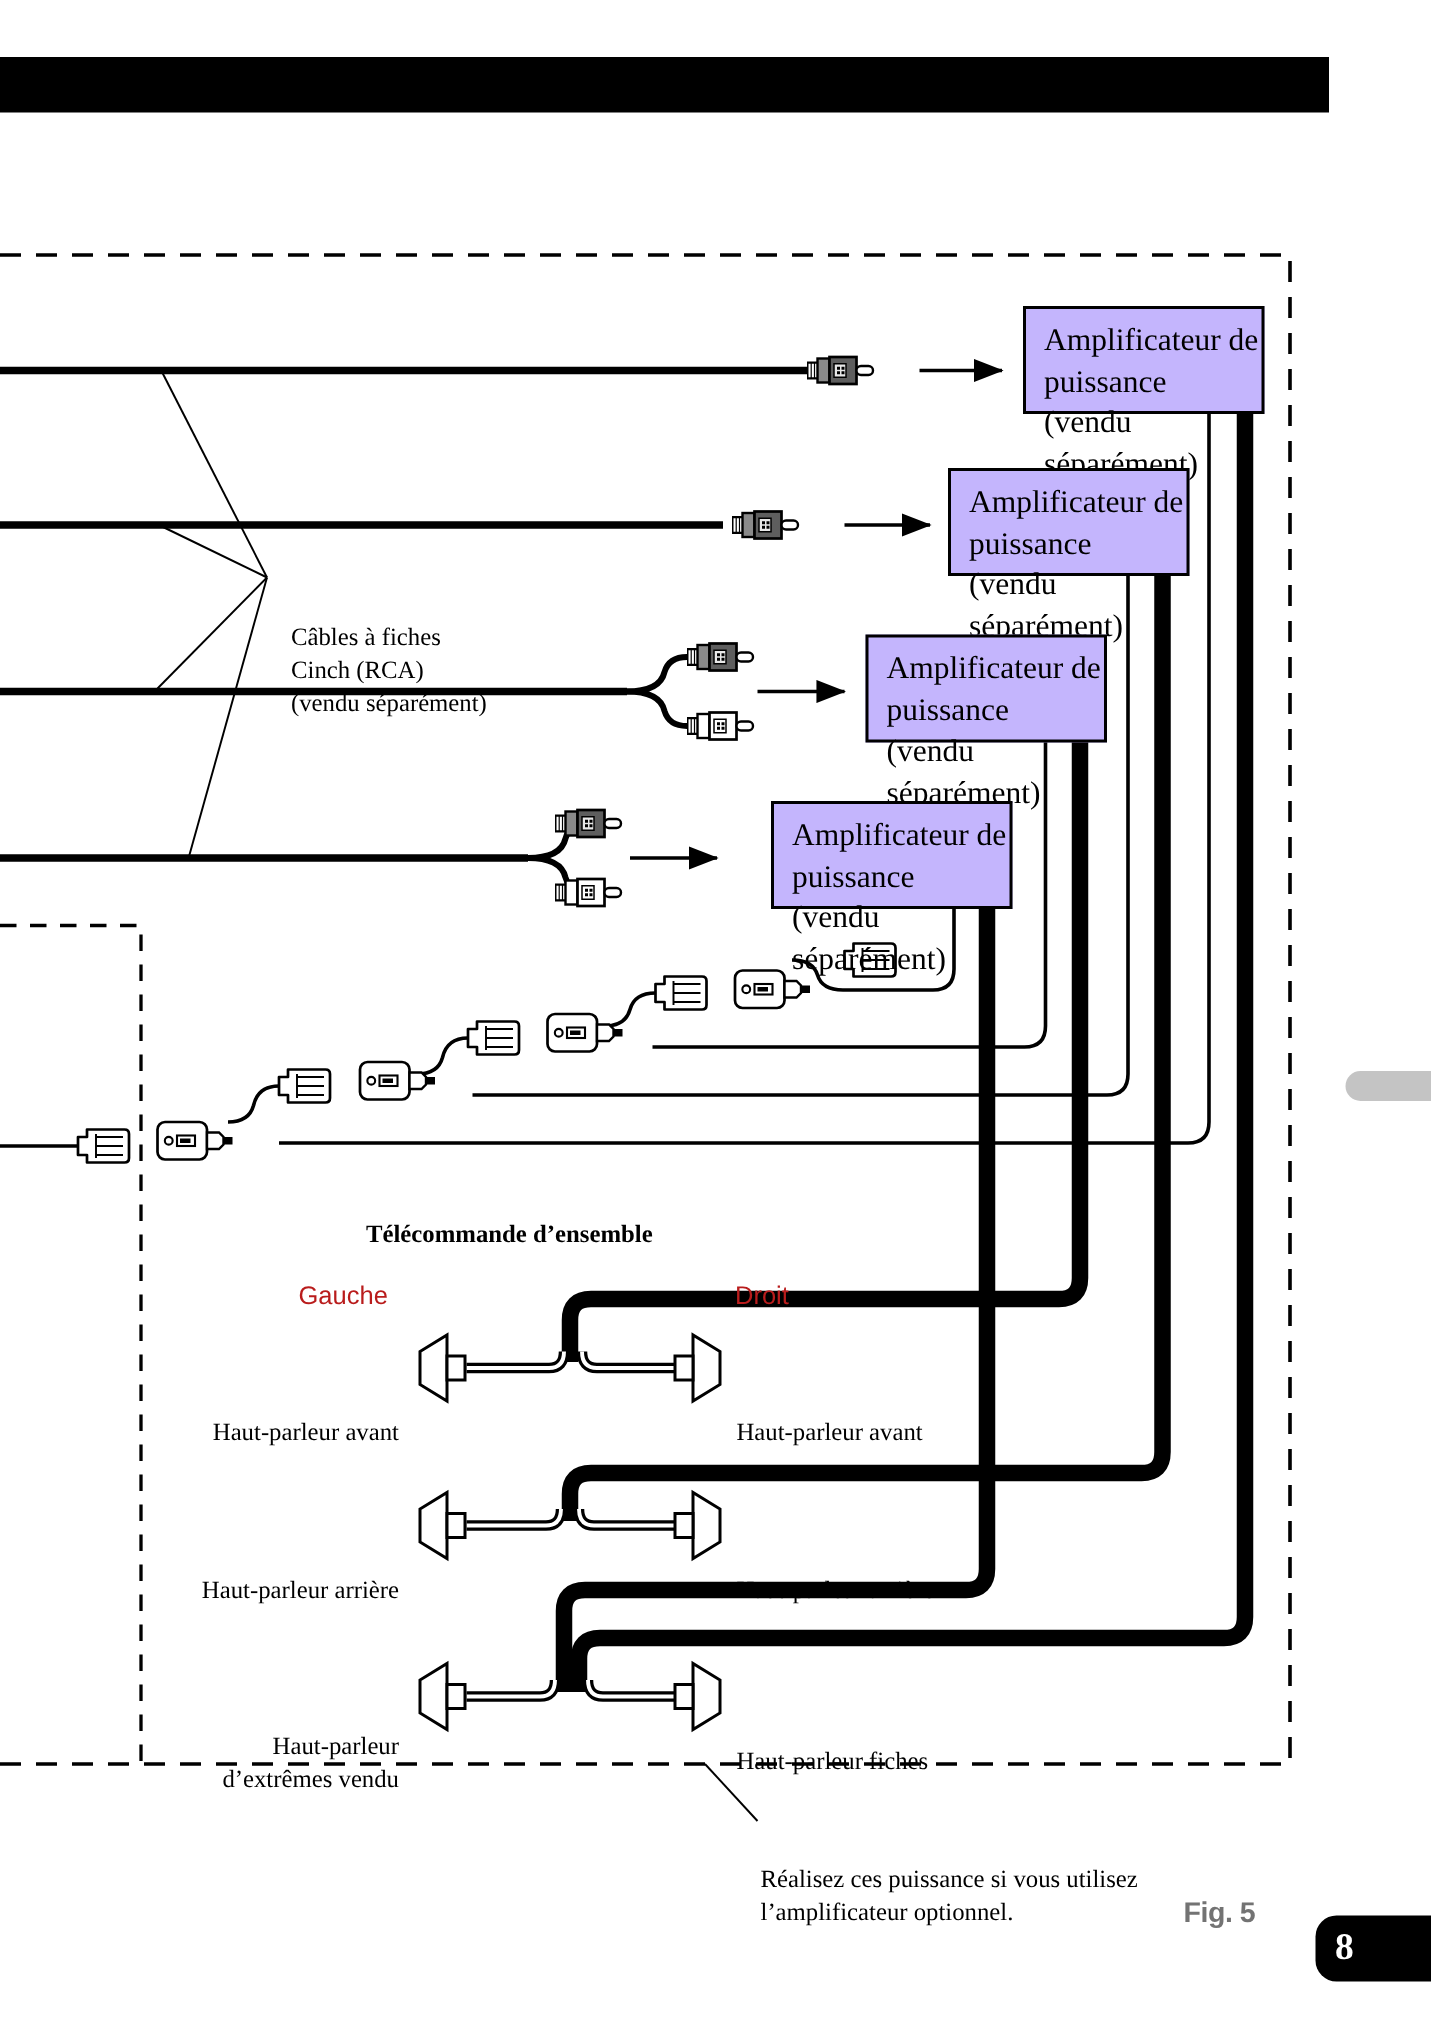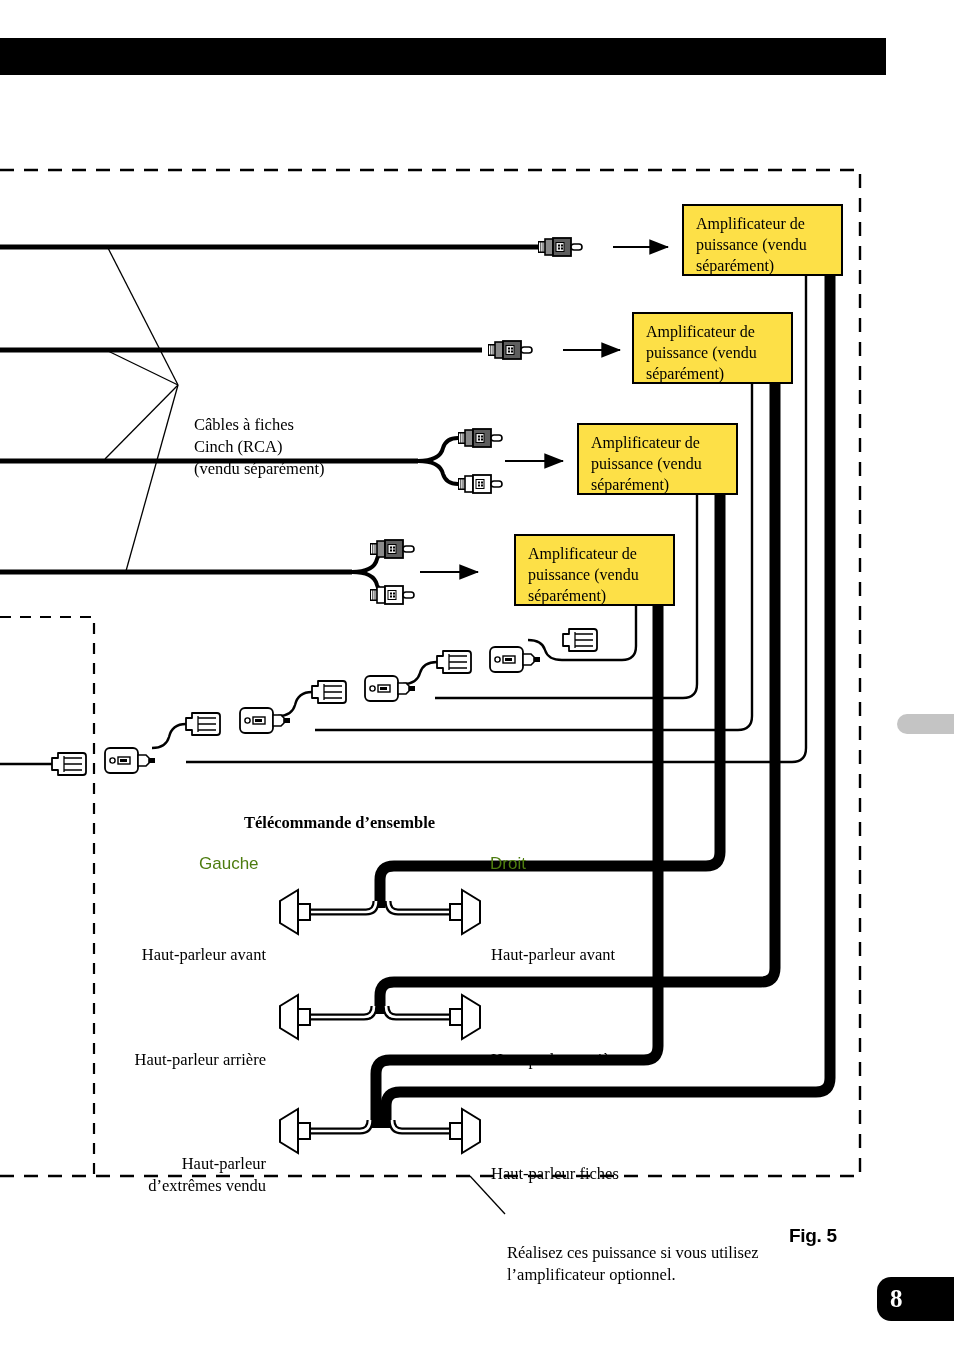--- a/index.html
+++ b/index.html
@@ -54,52 +54,52 @@
     font-size: 25px;
     font-weight: bold;
     display: flex;
     align-items: center;
     padding-left: 13px;
     box-sizing: border-box;
   }
   .fig-label {
     position: absolute;
     left: 789px;
-    top: 1225px;
+    top: 1265px;
     font-family: "Liberation Sans", sans-serif;
     font-size: 19px;
     font-weight: bold;
-    color: #000000;
+    color: #737373;
     letter-spacing: -0.3px;
   }
   .amp-box {
     position: absolute;
-    background: #fde047;
+    background: #c4b5fd;
     border: 2px solid #000000;
     box-sizing: border-box;
     font-family: "Liberation Serif", serif;
-    font-size: 16px;
+    font-size: 21px;
     line-height: 1.32;
     color: #000000;
     padding: 7px 0 0 12px;
   }
   .lbl {
     position: absolute;
     font-family: "Liberation Serif", serif;
     font-size: 16.5px;
     line-height: 1.32;
     color: #000000;
     white-space: pre;
     margin-top: 43px;
   }
   .lbl-sans {
     position: absolute;
     font-family: "Liberation Sans", sans-serif;
     font-size: 17px;
-    color: #4d7c0f;
+    color: #b91c1c;
     white-space: pre;
   }
   .ta-right { text-align: right; }
 </style>
 </head>
 <body>
 
 <div id="page">
 
   <div class="hdr-bar"></div>

